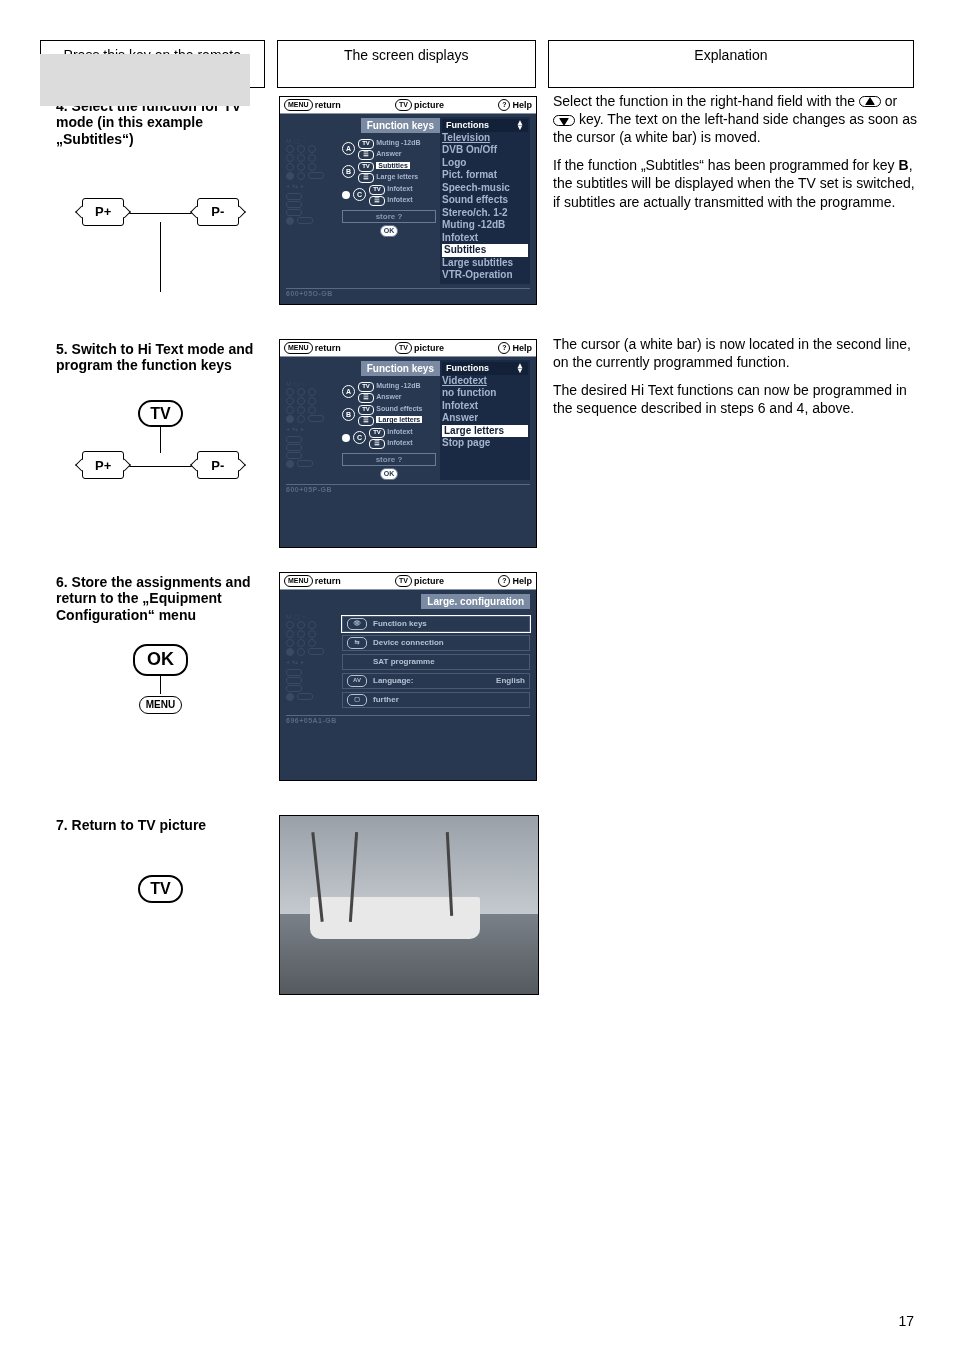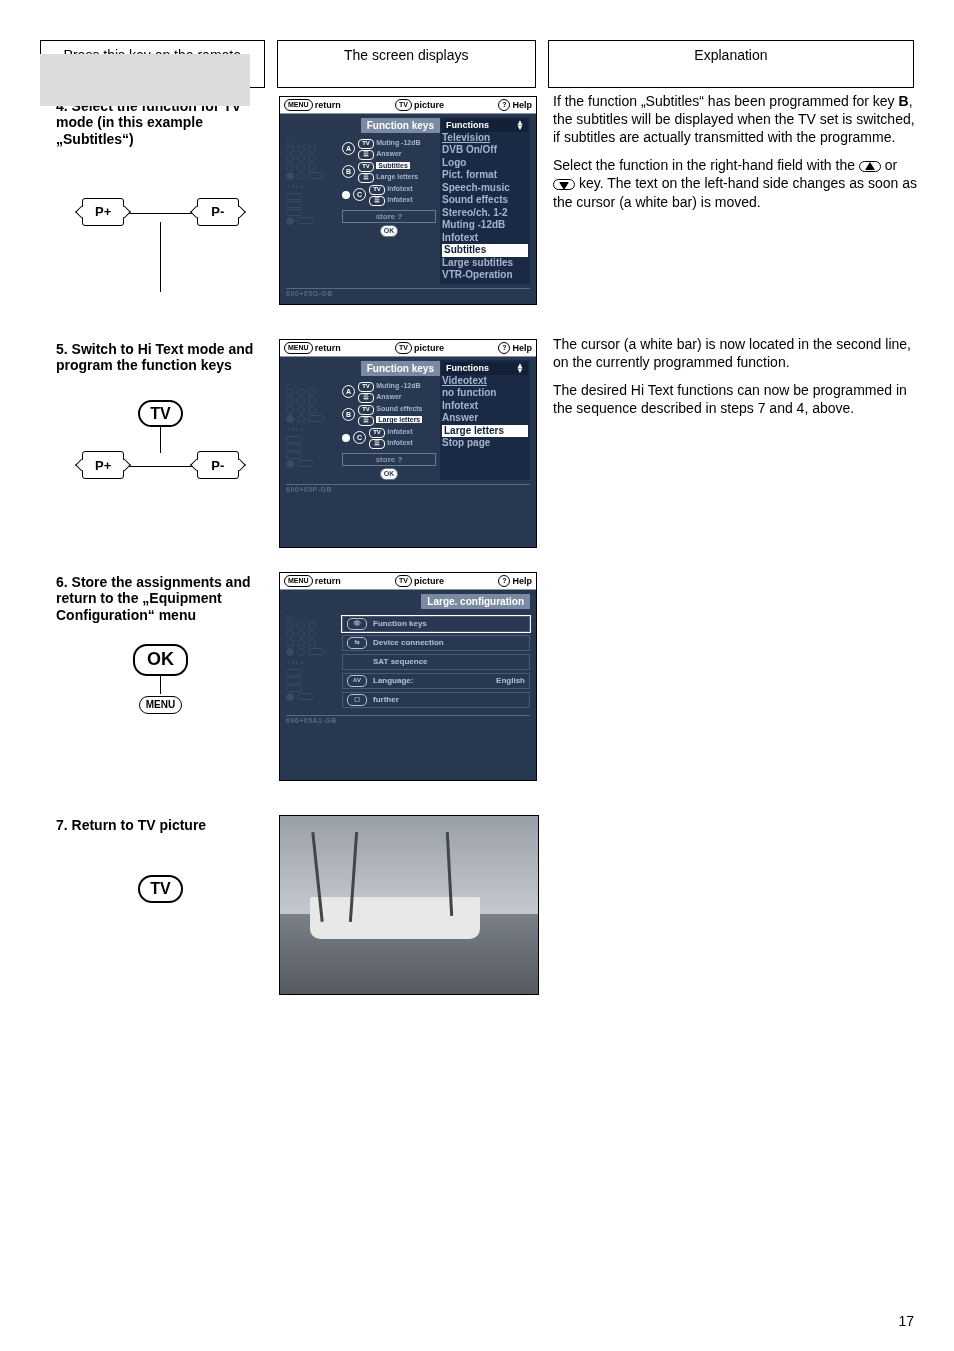--- a/index.html
+++ b/index.html
@@ -206,28 +206,28 @@
             <div class="func-list-item">VTR-Operation</div>
           </div>
         </div>
         <div class="tv-code">600+05O-GB</div>
       </div>
     </div>
   </div>
 
   <div class="explanation">
     <p>
-      <span>If the function „Subtitles“ has been programmed for key </span><b>B</b><span>, the subtitles will be displayed when the TV set is switched, if subtitles are actually transmitted with the programme.</span>
-    </p>
-    <p>
       <span>Select the function in the right-hand field with the </span>
       <span class="inline-tri-wrap"><span class="inline-tri-up"></span></span>
       <span> or </span>
       <span class="inline-tri-wrap"><span class="inline-tri-dn"></span></span>
       <span> key. The text on the left-hand side changes as soon as the cursor (a white bar) is moved.</span>
+    </p>
+    <p>
+      <span>If the function „Subtitles“ has been programmed for key </span><b>B</b><span>, the subtitles will be displayed when the TV set is switched, if subtitles are actually transmitted with the programme.</span>
     </p>
   </div>
 
   <div style="height:30px;"></div>
       <div style="height:30px;"></div>
       <div style="height:30px;"></div>
 
   <div class="step-box">
     <span class="step-title">5. Switch to Hi Text mode and program the function keys</span>
     <div class="remote-diagram" style="margin-top:24px;">
@@ -344,21 +344,21 @@
             <div class="func-list-item">Stop page</div>
           </div>
         </div>
         <div class="tv-code">600+05P-GB</div>
       </div>
     </div>
   </div>
 
   <div class="explanation">
     <p>The cursor (a white bar) is now located in the second line, on the currently programmed function.</p>
-    <p>The desired Hi Text functions can now be programmed in the sequence described in steps 7 and 4, above.</p>
+    <p>The desired Hi Text functions can now be programmed in the sequence described in steps 6 and 4, above.</p>
   </div>
 
   <div style="height:20px;"></div>
       <div style="height:20px;"></div>
       <div style="height:20px;"></div>
 
   <div class="step-box">
     <span class="step-title">6. Store the assignments and return to the „Equipment Configuration“ menu</span>
     <div class="remote-diagram" style="margin-top:18px;">
       <span class="pill" style="font-size:18px; padding:3px 12px;">OK</span>
@@ -435,21 +435,21 @@
             <div class="eq-menu-row selected">
               <span class="icon-slot">👁</span>
               <span class="label">Function keys</span>
             </div>
             <div class="eq-menu-row">
               <span class="icon-slot">⇆</span>
               <span class="label">Device connection</span>
             </div>
             <div class="eq-menu-row">
               <span class="icon-slot" style="visibility:hidden;"></span>
-              <span class="label">SAT sequence</span>
+              <span class="label">SAT programme</span>
             </div>
             <div class="eq-menu-row">
               <span class="icon-slot">AV</span>
               <span class="label">Language:</span>
               <span class="value">English</span>
             </div>
             <div class="eq-menu-row">
               <span class="icon-slot">▢</span>
               <span class="label">further</span>
             </div>

